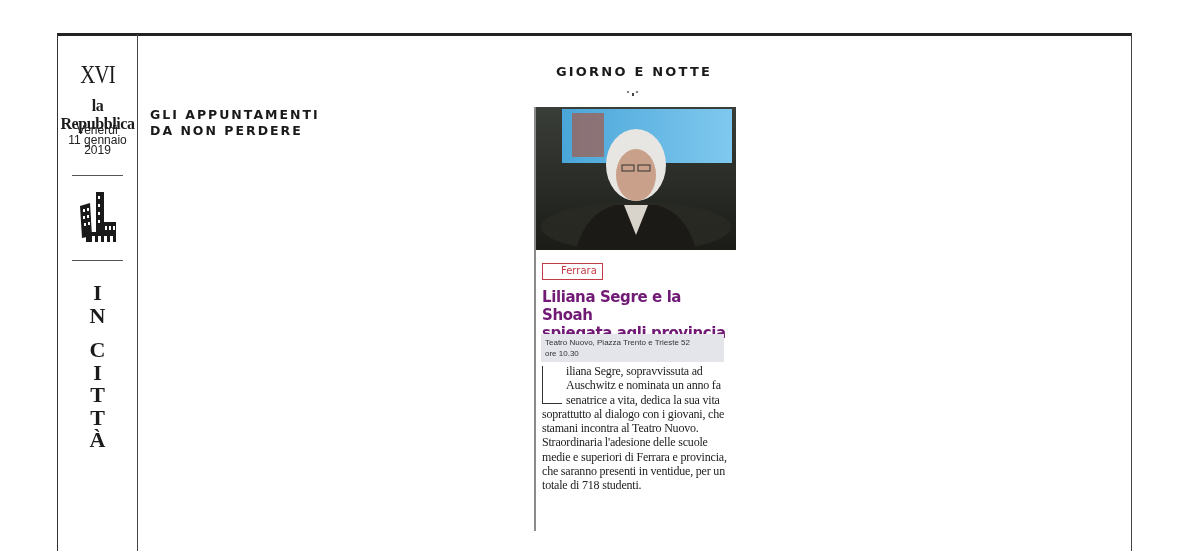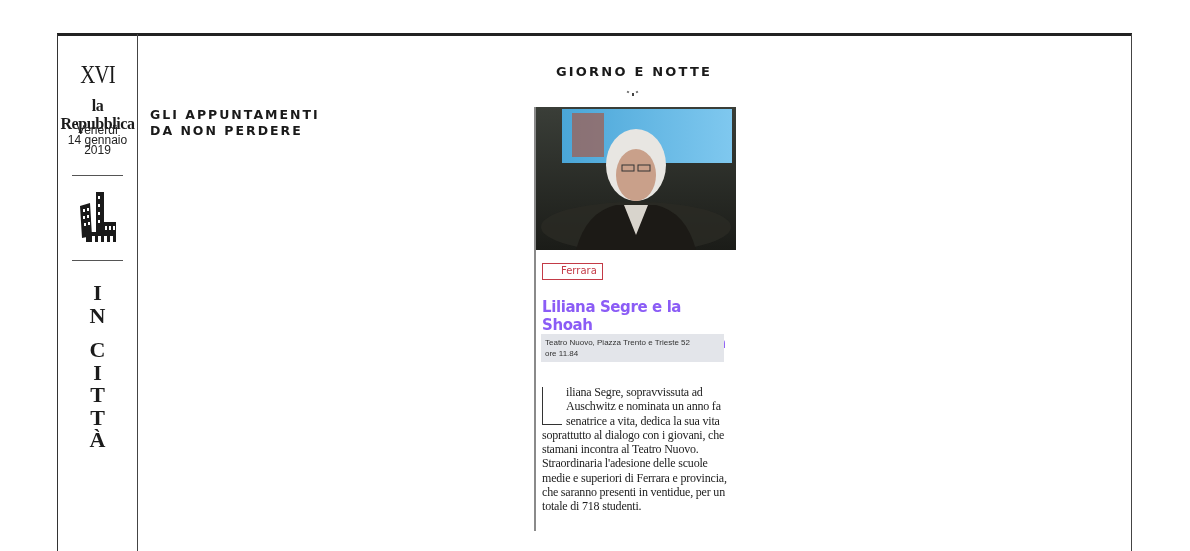--- a/index.html
+++ b/index.html
@@ -20,38 +20,38 @@
   .vertical-title .gap { height:12px; }
 
   .section-head { position:absolute; left:150px; top:107px; font-family:"DejaVu Sans", sans-serif; font-weight:bold; font-size:12.5px; line-height:16px; letter-spacing:2px; color:#1a1a1a; }
 
   .giorno { position:absolute; left:534px; top:64px; width:200px; text-align:center; font-family:"DejaVu Sans", sans-serif; font-weight:bold; font-size:13px; letter-spacing:2.2px; color:#1a1a1a; }
   .moon-icon { position:absolute; left:626px; top:89px; width:14px; height:8px; }
 
   .card-rule { position:absolute; left:534px; top:107px; width:2px; height:424px; background:#8a8a8a; }
   .photo { position:absolute; left:536px; top:107px; width:200px; height:143px; overflow:hidden; background:#1c1c18; }
   .tag { position:absolute; left:542px; top:263px; border:1px solid #c33a46; color:#c33a46; font-family:"DejaVu Sans", sans-serif; font-size:10px; padding:1px 5px 2px 18px; line-height:12px; }
-  .headline { position:absolute; left:542px; top:288px; width:190px; font-family:"DejaVu Sans", sans-serif; font-weight:bold; font-size:15px; line-height:18px; letter-spacing:-0.4px; color:#8b5cf6;margin-top:10px; }
+  .headline { position:absolute; left:542px; top:288px; width:190px; font-family:"DejaVu Sans", sans-serif; font-weight:bold; font-size:15px; line-height:18px; letter-spacing:-0.4px; color:#701a75; }
   .info-box { position:absolute; left:541px; top:334px; width:183px; height:28px; background:#e3e5ea; font-family:"Liberation Sans", sans-serif; font-size:8px; line-height:10.5px; color:#333; padding:4px 0 0 4px; box-sizing:border-box; }
-  .body-text { position:absolute; left:542px; top:364px; width:186px; font-family:"Liberation Serif", serif; font-size:12px; line-height:14.3px; color:#222; letter-spacing:-0.2px;margin-top:21px; }
+  .body-text { position:absolute; left:542px; top:364px; width:186px; font-family:"Liberation Serif", serif; font-size:12px; line-height:14.3px; color:#222; letter-spacing:-0.2px; }
   .dropcap-box { float:left; width:20px; height:38px; margin:2px 4px 0 0; border-left:1px solid #333; border-bottom:1px solid #333; box-sizing:border-box; }
 </style>
 </head>
 <body>
 
 <div class="frame-top"></div>
 <div class="frame-left"></div>
 <div class="frame-divider"></div>
 <div class="frame-right"></div>
 
 <div class="page-num">XVI</div>
 <div class="masthead">la Repubblica</div>
 <div class="date">
   <div>Venerdì</div>
-  <div>14 gennaio</div>
+  <div>11 gennaio</div>
   <div>2019</div>
 </div>
 <div class="rule1"></div>
 
 <svg class="city-icon" viewBox="0 0 40 52">
   <g fill="#1a1a1a">
     <polygon points="2,14 12,11 14,44 4,46"></polygon>
     <rect x="18" y="0" width="8" height="46"></rect>
     <rect x="24" y="30" width="14" height="18"></rect>
     <rect x="8" y="40" width="30" height="10"></rect>
@@ -129,20 +129,20 @@
 
 <div class="tag">Ferrara</div>
 
 <div class="headline">
   <div>Liliana Segre e la Shoah</div>
   <div>spiegata agli provincia</div>
 </div>
 
 <div class="info-box">
   <div>Teatro Nuovo, Piazza Trento e Trieste 52</div>
-  <div>ore 11.84</div>
+  <div>ore 10.30</div>
 </div>
 
 <div class="body-text">
   <div class="dropcap-box"></div>
   <span>iliana Segre, sopravvissuta ad Auschwitz e nominata un anno fa senatrice a vita,</span>
   <span>dedica la sua vita soprattutto al dialogo con i giovani, che stamani incontra al Teatro Nuovo. Straordinaria l'adesione delle scuole medie e superiori di Ferrara e provincia, che saranno presenti in ventidue, per un totale di 718 studenti.</span>
 </div>
 
 </body></html>

